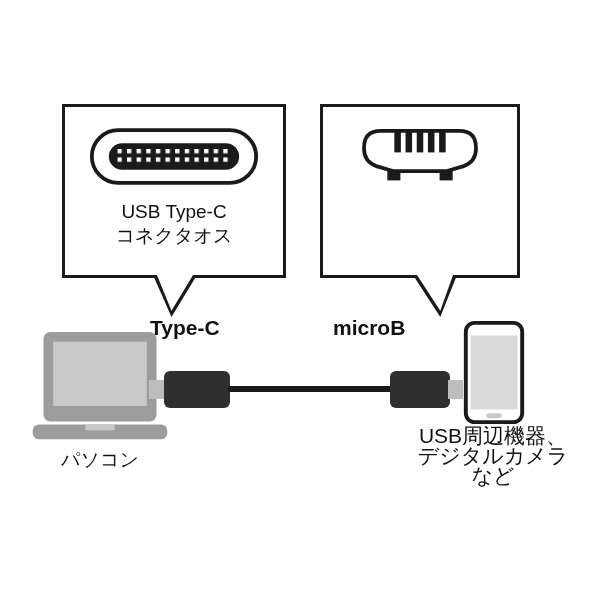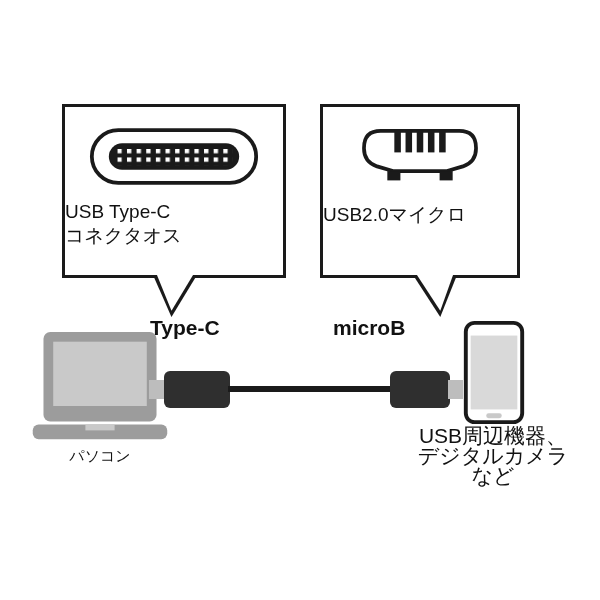--- a/index.html
+++ b/index.html
@@ -5,21 +5,21 @@
   html,body { margin:0; padding:0; background:#fff; }
   .stage {
     position:relative; width:600px; height:600px; background:#ffffff;
     font-family:"Liberation Sans","DejaVu Sans",sans-serif; color:#111;
     overflow:hidden;
   }
 
   
   .callout {
     position:absolute; top:104px; height:168px;
-    border:3px solid #1a1a1a; background:#fff; text-align:left;
+    border:3px solid #1a1a1a; background:#fff; text-align:center;
   }
   .callout-left  { left:62px;  width:218px; }
   .callout-right { left:320px; width:194px; }
 
   .conn { display:block; margin:20px auto 0; }
   .callout-txt { margin-top:14px; font-size:19px; line-height:24px; color:#111; }
 
   
   .tail { position:absolute; top:100%; width:44px; height:42px; }
   .tail .t-outer { position:absolute; inset:0; background:#1a1a1a; }
@@ -33,21 +33,21 @@
 
   
   .big-label { position:absolute; top:316px; font-size:21px; font-weight:bold; color:#111; }
   .big-label.typec  { left:150px; }
   .big-label.microb { left:333px; }
 
   
   .laptop-svg  { position:absolute; left:25px; top:330px; }
   .laptop-caption {
     position:absolute; left:25px; top:447px; width:150px;
-    text-align:center; font-size:15px;
+    text-align:center; font-size:19px;
   }
 
   
   .cable-wire   { position:absolute; left:228px; top:386px; width:164px; height:6px; background:#1a1a1a; }
   .plug-housing { position:absolute; top:371px; height:37px; background:#2f2f2f; border-radius:6px; }
   .plug-housing.left  { left:164px; width:66px; }
   .plug-housing.right { left:390px; width:60px; }
   .plug-tip { position:absolute; top:380px; height:19px; background:#bdbdbd; }
   .plug-tip.left  { left:149px; width:17px; }
   .plug-tip.right { left:448px; width:15px; }
@@ -92,21 +92,20 @@
       <rect x="96" y="47" width="14" height="10" fill="#1a1a1a"></rect>
       <g fill="#1a1a1a">
         <rect x="47.5" y="4" width="7" height="23"></rect>
         <rect x="59.5" y="4" width="7" height="23"></rect>
         <rect x="71.5" y="4" width="7" height="23"></rect>
         <rect x="83.5" y="4" width="7" height="23"></rect>
         <rect x="95.5" y="4" width="7" height="23"></rect>
       </g>
     </svg>
     <div class="callout-txt">
-      <div>USB2.0マイクロ</div>
     </div>
     <div class="tail tail-right">
       <div class="t-outer"></div>
         <div class="t-inner"></div>
     </div>
   </div>
 
   <div class="big-label typec">Type-C</div>
   <div class="big-label microb">microB</div>
 

